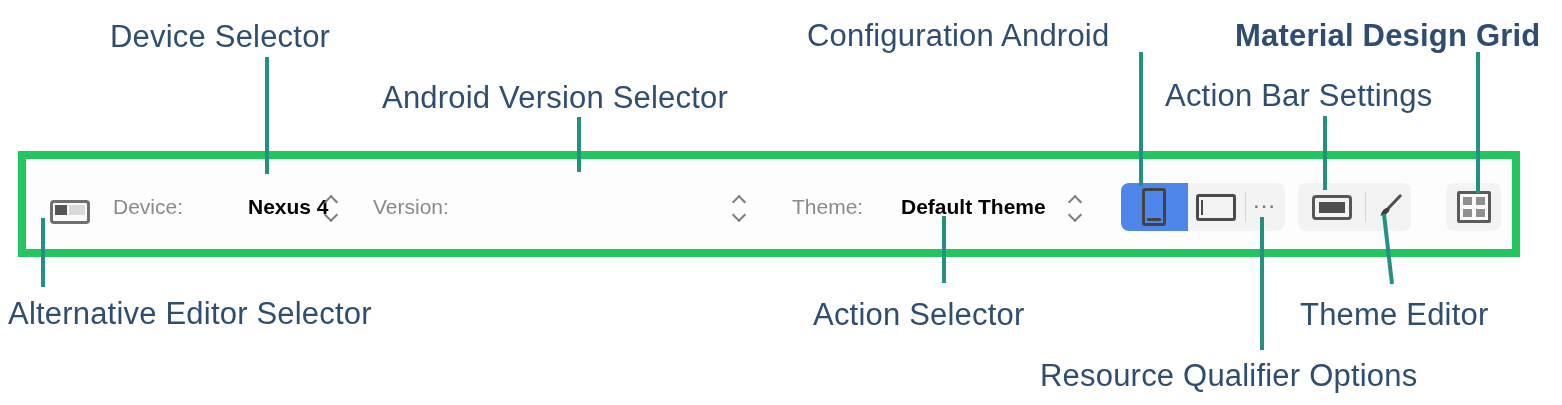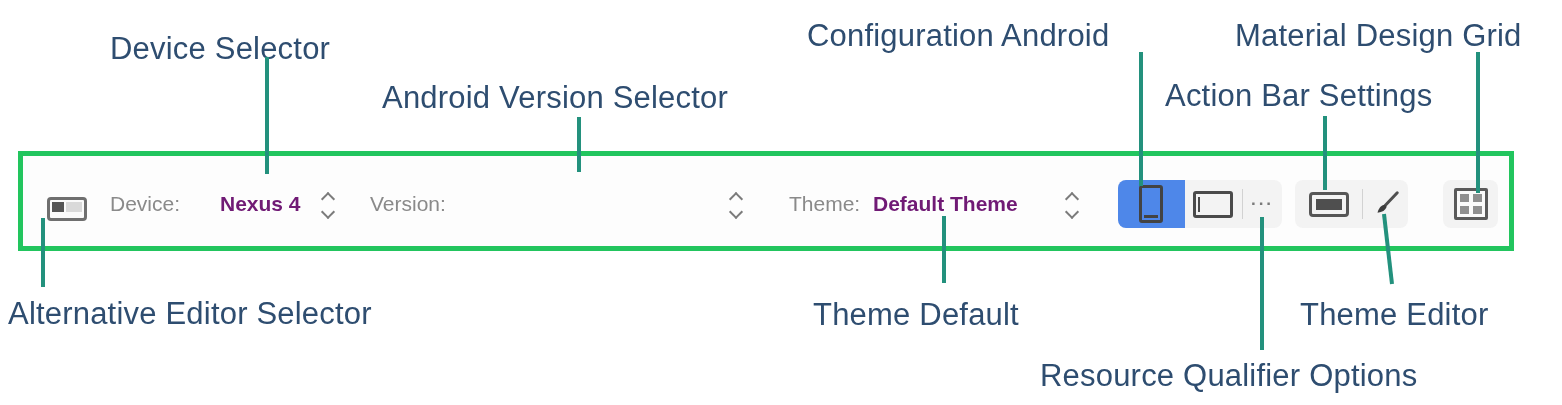--- a/index.html
+++ b/index.html
@@ -8,25 +8,25 @@
     font-family:"Liberation Sans", sans-serif;overflow:hidden;
   }
   
   .note{
     position:absolute;color:#2e4d70;font-size:31px;line-height:34px;
     white-space:nowrap;letter-spacing:0.2px;
   }
   
   .toolbar{
     position:absolute;left:18px;top:151px;width:1486px;height:90px;
-    background:#fdfdfd;border:5px solid #22c55e;
+    background:#fdfdfd;border:8px solid #22c55e;
   }
   .tb-abs{position:absolute;}
   .tb-label{color:#8a8a8a;font-size:21px;top:36px;white-space:nowrap;}
-  .tb-value{color:#701a75;font-size:21px;font-weight:bold;top:36px;white-space:nowrap;}
+  .tb-value{color:#000000;font-size:21px;font-weight:bold;top:36px;white-space:nowrap;margin-left:25px;}
   
   .toggle-icon{
     left:24px;top:41px;width:30px;height:14px;border:3px solid #6f6f6f;
     border-radius:4px;background:#fafafa;display:flex;padding:2px;gap:2px;
   }
   .toggle-dark{width:12px;height:10px;background:#555555;}
   .toggle-light{flex:1;height:10px;background:#d9d9d9;}
   
   .spinner{display:inline-flex;flex-direction:column;align-items:center;gap:3px;position:absolute;top:38px;}
   .chev{width:8px;height:8px;border:0 solid #7b7b7b;display:block;}
@@ -128,27 +128,27 @@
       <span class="grid-icon">
         <span></span>
           <span></span>
           <span></span>
           <span></span>
       </span>
     </div>
   </div>
 </div>
 
-<div class="note" style="left:110px;top:32px;">Device Selector</div>
+<div class="note" style="left:110px;top:20px;">Device Selector</div>
 <div class="note" style="left:382px;top:81px;">Android Version Selector</div>
 <div class="note" style="left:807px;top:19px;">Configuration Android</div>
-<div class="note" style="left:1235px;top:19px;">Material Design Grid</div>
+<div class="note" style="left:1235px;top:19px;font-weight:bold;">Material Design Grid</div>
 <div class="note" style="left:1165px;top:79px;">Action Bar Settings</div>
 <div class="note" style="left:8px;top:297px;">Alternative Editor Selector</div>
-<div class="note" style="left:813px;top:298px;">Theme Default</div>
+<div class="note" style="left:813px;top:298px;">Action Selector</div>
 <div class="note" style="left:1300px;top:298px;">Theme Editor</div>
 <div class="note" style="left:1040px;top:359px;">Resource Qualifier Options</div>
 
 <svg class="overlay" width="1562" height="405">
   <line class="callout" x1="267" y1="57" x2="267" y2="174"></line>
   <line class="callout" x1="579" y1="117" x2="579" y2="172"></line>
   <line class="callout" x1="1141" y1="52" x2="1141" y2="186"></line>
   <line class="callout" x1="1478" y1="52" x2="1478" y2="193"></line>
   <line class="callout" x1="1325" y1="116" x2="1325" y2="190"></line>
   <line class="callout" x1="43" y1="218" x2="43" y2="287"></line>

